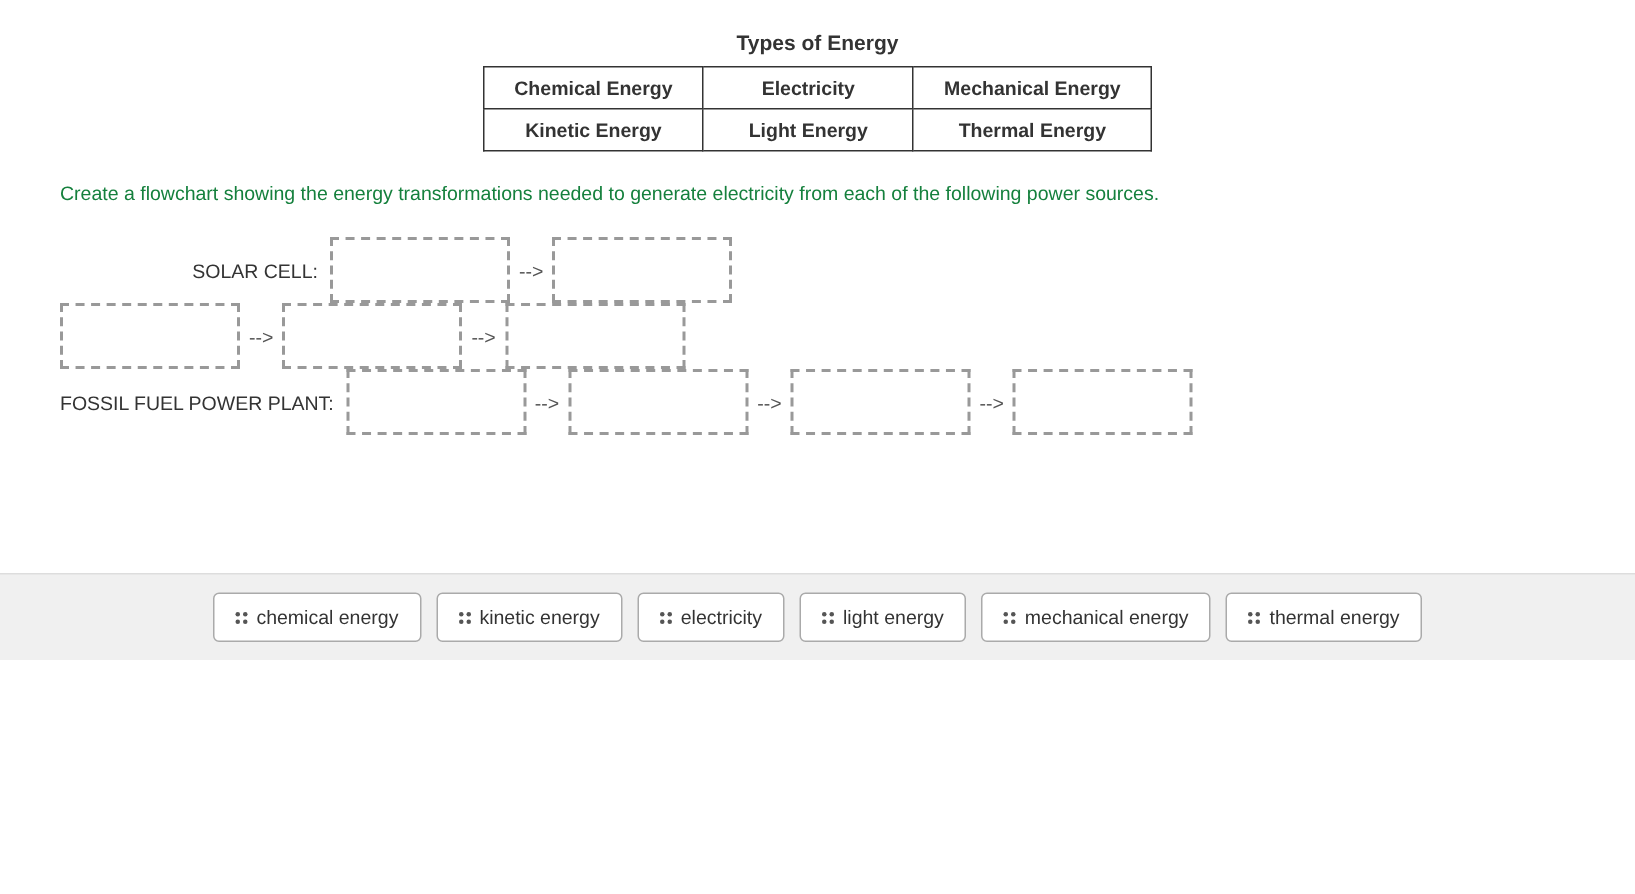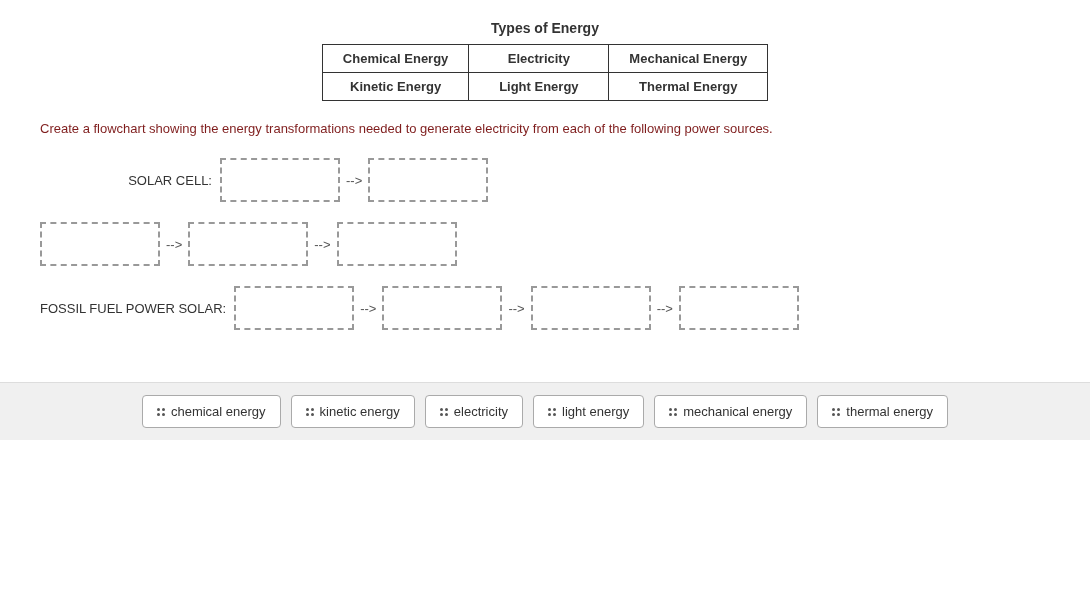--- a/index.html
+++ b/index.html
@@ -56,28 +56,28 @@
       font-weight: bold;
       font-size: 13px;
       text-align: center;
       min-width: 140px;
     }
 
     
     .instructions {
       font-size: 13px;
       margin-bottom: 22px;
-      color: #7f1d1d;
+      color: #15803d;
     }
 
     
     .flowchart-section {
       display: flex;
       flex-direction: column;
-      gap: 20px;
+      gap: 0;
     }
 
     .flowchart-row {
       display: flex;
       align-items: center;
       gap: 0;
     }
 
     .row-label {
       font-size: 13px;
@@ -188,21 +188,21 @@
 
       <div class="flowchart-row">
         <div class="dashed-box"></div>
         <div class="arrow">--&gt;</div>
         <div class="dashed-box"></div>
         <div class="arrow">--&gt;</div>
         <div class="dashed-box"></div>
       </div>
 
       <div class="flowchart-row">
-        <div class="row-label">FOSSIL FUEL POWER SOLAR:</div>
+        <div class="row-label">FOSSIL FUEL POWER PLANT:</div>
         <div class="dashed-box"></div>
         <div class="arrow">--&gt;</div>
         <div class="dashed-box"></div>
         <div class="arrow">--&gt;</div>
         <div class="dashed-box"></div>
         <div class="arrow">--&gt;</div>
         <div class="dashed-box"></div>
       </div>
 
     </div>

